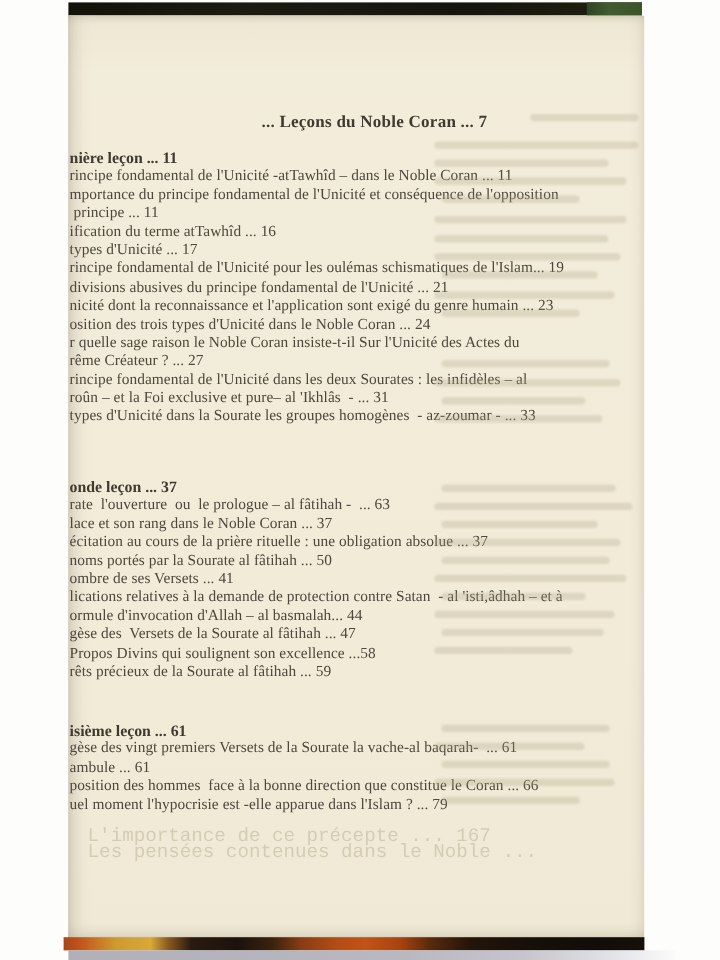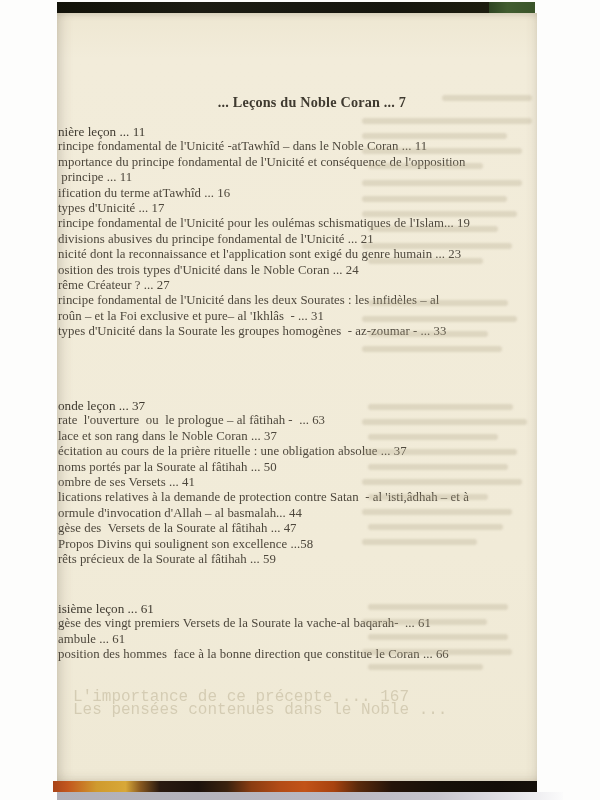--- a/index.html
+++ b/index.html
@@ -30,21 +30,21 @@
     overflow:hidden;
   }
   .toc-title{
     position:absolute;top:81px;left:0;right:18px;
     text-align:center;
     font-size:14.2px;font-weight:700;color:#3f3a30;
     letter-spacing:0.2px;white-space:pre;margin-left:48px;
   }
   .toc-section{position:absolute;left:1px;right:0;}
   .toc-heading{
-    font-size:13.2px;font-weight:400;color:#3f3a30;
+    font-size:13.2px;font-weight:700;color:#3f3a30;
     height:15.4px;line-height:15.4px;white-space:pre;
   }
   .toc-line{
     font-size:12.8px;color:#4d473c;
     height:15.4px;line-height:15.4px;white-space:pre;
     letter-spacing:0.05px;
   }
   .sec-1{top:111px;}
   .sec-2{top:385px;}
   .sec-3{top:588px;}
@@ -93,20 +93,21 @@
     <div>
         <div class="toc-line">rincipe fondamental de l'Unicité -atTawhîd – dans le Noble Coran ... 11</div>
         <div class="toc-line">mportance du principe fondamental de l'Unicité et conséquence de l'opposition</div>
         <div class="toc-line"> principe ... 11</div>
         <div class="toc-line">ification du terme atTawhîd ... 16</div>
         <div class="toc-line">types d'Unicité ... 17</div>
         <div class="toc-line">rincipe fondamental de l'Unicité pour les oulémas schismatiques de l'Islam... 19</div>
         <div class="toc-line">divisions abusives du principe fondamental de l'Unicité ... 21</div>
         <div class="toc-line">nicité dont la reconnaissance et l'application sont exigé du genre humain ... 23</div>
         <div class="toc-line">osition des trois types d'Unicité dans le Noble Coran ... 24</div>
+        <div class="toc-line">r quelle sage raison le Noble Coran insiste-t-il Sur l'Unicité des Actes du</div>
         <div class="toc-line">rême Créateur ? ... 27</div>
         <div class="toc-line">rincipe fondamental de l'Unicité dans les deux Sourates : les infidèles – al</div>
         <div class="toc-line">roûn – et la Foi exclusive et pure– al 'Ikhlâs  - ... 31</div>
         <div class="toc-line">types d'Unicité dans la Sourate les groupes homogènes  - az-zoumar - ... 33</div>
       </div>
   </div>
 
   <div class="toc-section sec-2">
     <div class="toc-heading">onde leçon ... 37</div>
     <div>
@@ -122,20 +123,21 @@
         <div class="toc-line">rêts précieux de la Sourate al fâtihah ... 59</div>
       </div>
   </div>
 
   <div class="toc-section sec-3">
     <div class="toc-heading">isième leçon ... 61</div>
     <div>
         <div class="toc-line">gèse des vingt premiers Versets de la Sourate la vache-al baqarah-  ... 61</div>
         <div class="toc-line">ambule ... 61</div>
         <div class="toc-line">position des hommes  face à la bonne direction que constitue le Coran ... 66</div>
+        <div class="toc-line">uel moment l'hypocrisie est -elle apparue dans l'Islam ? ... 79</div>
       </div>
   </div>
 
   <div class="bleed-line bleed-1">L'importance de ce précepte ... 167</div>
   <div class="bleed-line bleed-2">Les pensées contenues dans le Noble ...</div>
 
 <div class="smudge" style="top: 82px; left: 385px; width: 90px;"></div>
     <div class="smudge" style="top: 105px; left: 305px; width: 170px;"></div>
     <div class="smudge" style="top: 120px; left: 305px; width: 145px;"></div>
     <div class="smudge" style="top: 135px; left: 305px; width: 160px;"></div>

